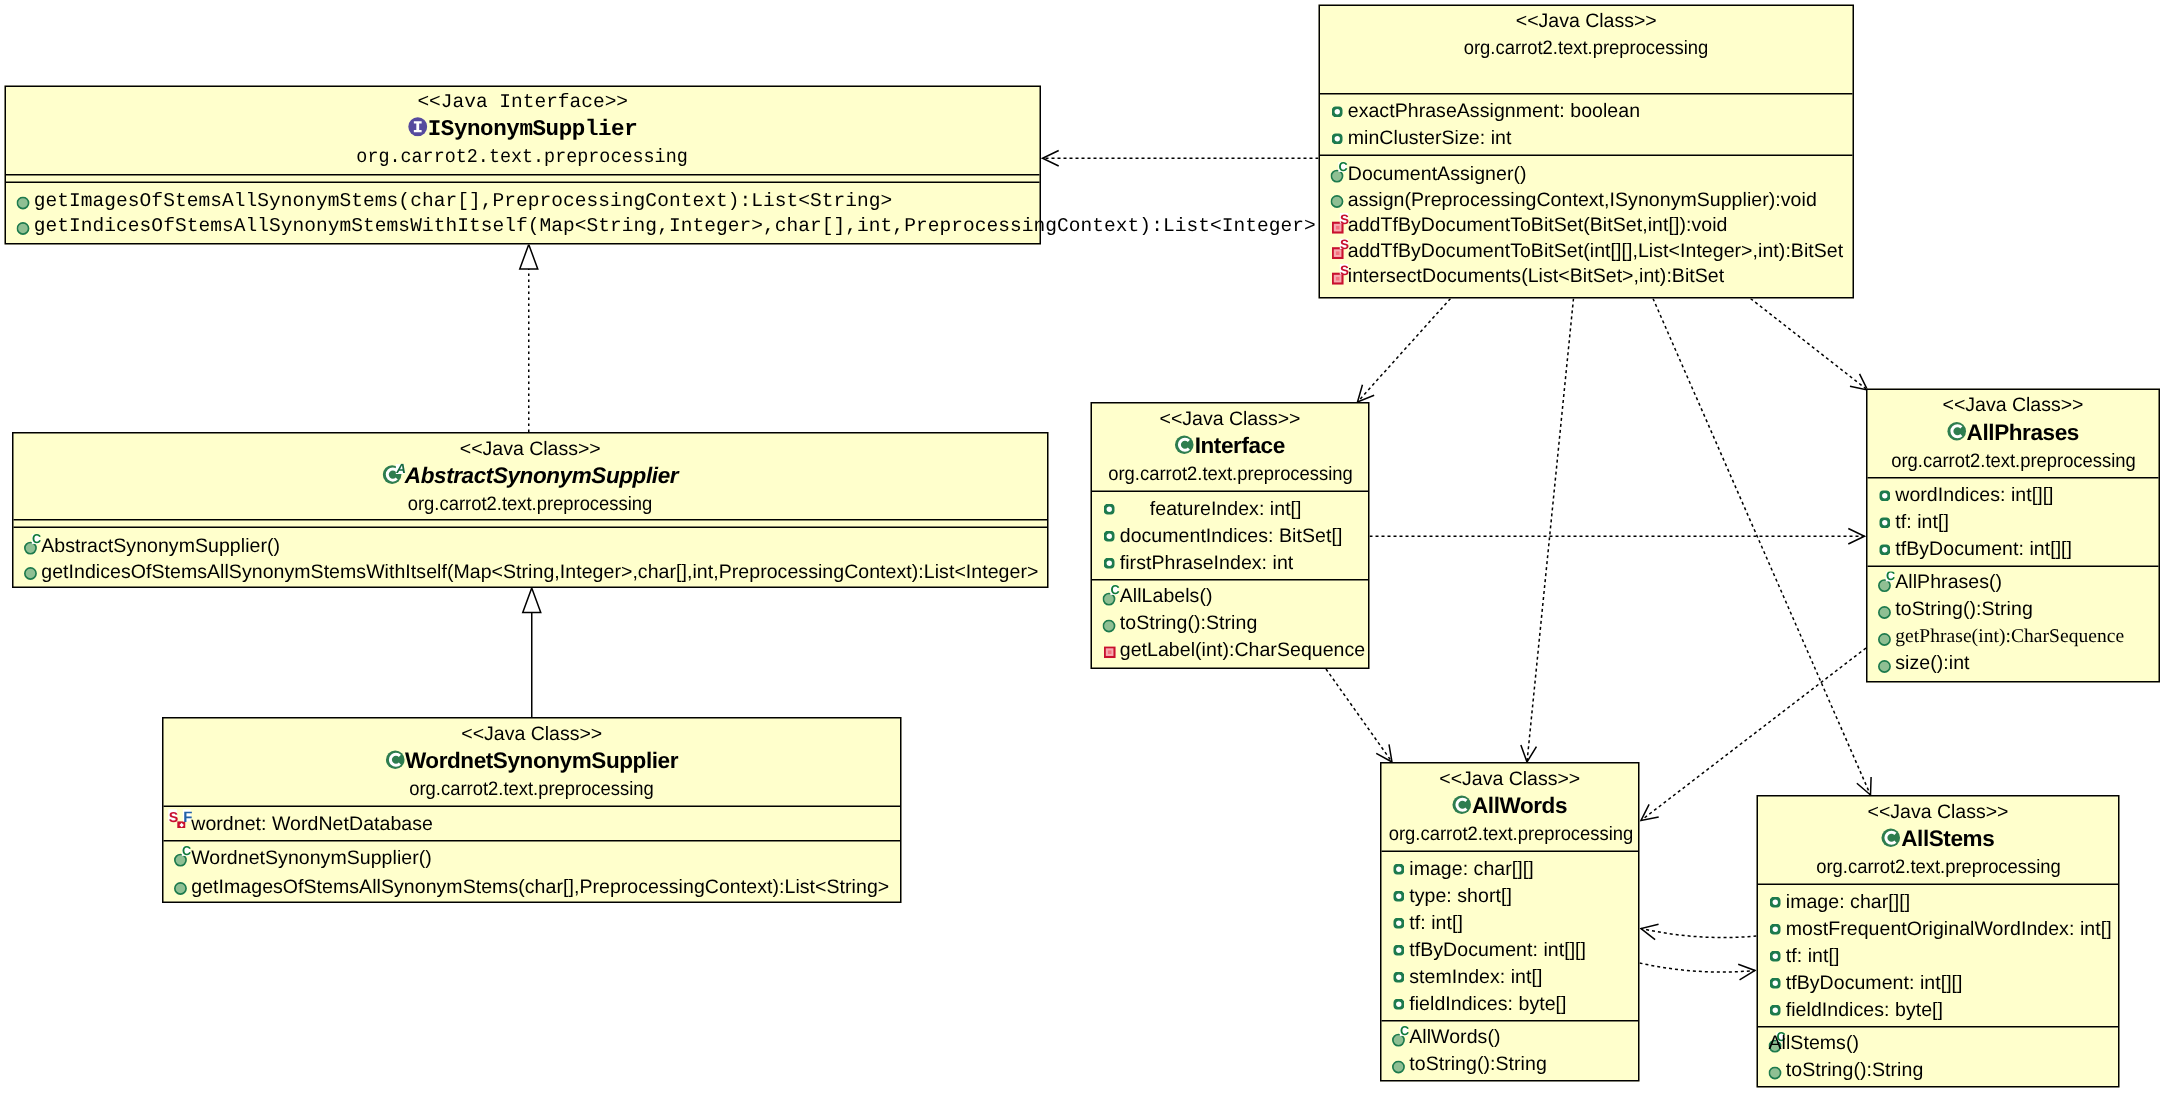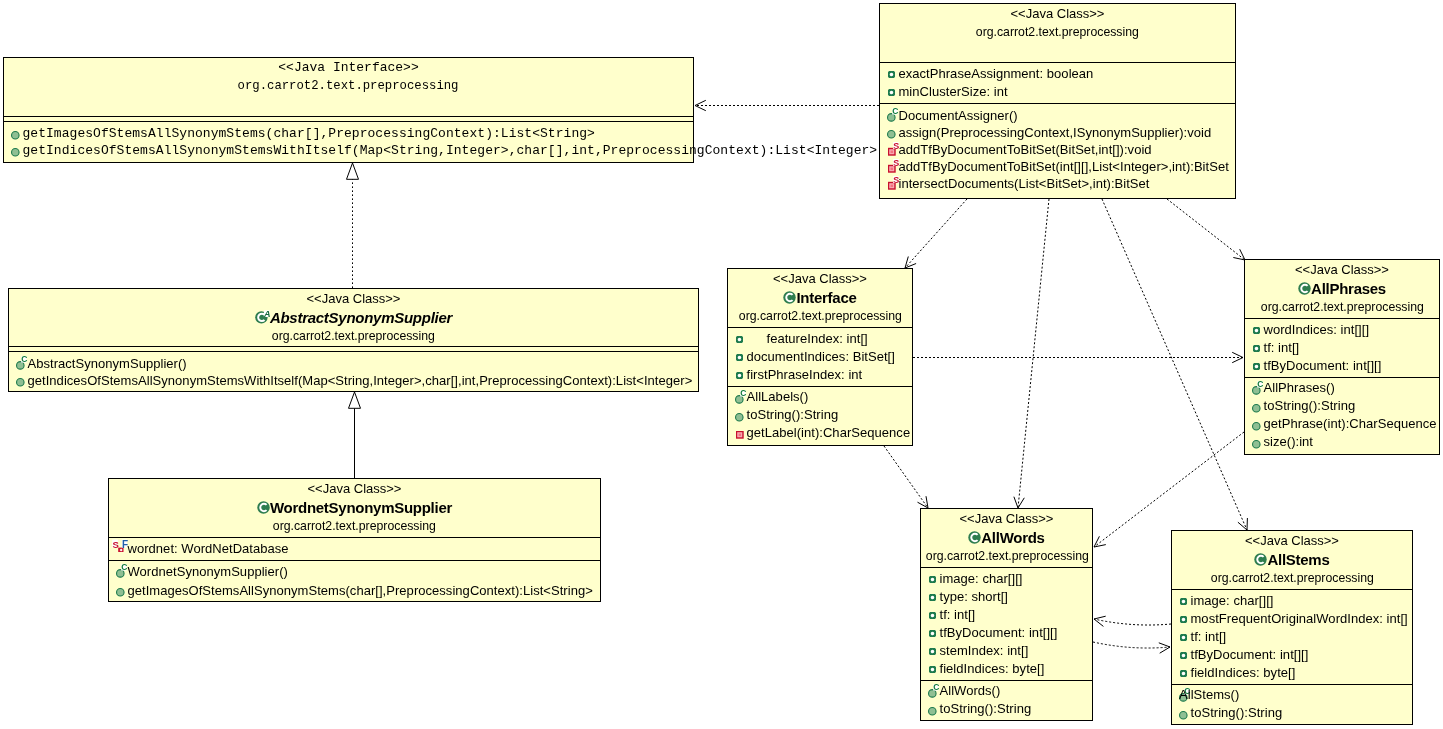--- a/index.html
+++ b/index.html
@@ -74,20 +74,24 @@
     <path d="M1105.7,616.2 L1094.0,619.0 L1103.4,626.4" fill="none" stroke="#000" stroke-width="1"></path>
   </g>
   <g>
     <path d="M1093,642 Q1131.5,650.5 1170,647" fill="none" stroke="#000" stroke-width="1" stroke-dasharray="2,2"></path>
     <path d="M1159.7,653.2 L1170.0,647.0 L1158.8,642.8" fill="none" stroke="#000" stroke-width="1"></path>
   </g>
 </svg>
 <div class="umlbox" style="left:3px;top:57px;width:691px;height:106px;font-family:Liberation Mono, monospace;">
   <div class="hdr" style="height:58px;padding-top:1px;">
     <div class="stereo">&lt;&lt;Java Interface&gt;&gt;</div>
+    <div class="cname"><svg width="13" height="13" viewBox="0 0 13 13" class="nameico">
+            <circle cx="6.5" cy="6.5" r="6.3" fill="#564a9e"></circle>
+            <path d="M3.9 2.9h5.2v1.5H7.45v4.2H9.1v1.5H3.9v-1.5h1.65v-4.2H3.9z" fill="#ffffff"></path>
+          </svg><span>ISynonymSupplier</span></div>
     <div class="pkg"><span>org.carrot2.text.preprocessing</span></div>
   </div>
   <div class="sect" style="height:5px;padding-top:2px;">
   </div>
   <div class="sect" style="height:42px;padding-top:3px;">
     <div class="row" style="height:17px;line-height:17px;">
           <span class="ic" style="left:7.0px;top:6.2px;">
             <svg width="9" height="9" viewBox="0 0 9 9">
               <circle cx="4.3" cy="4.3" r="3.75" fill="#8fbf93" stroke="#1d7a4d" stroke-width="1.1"></circle>
             </svg>
@@ -372,21 +376,21 @@
           <span class="lbl" style="left:18.5px;">AllPhrases()</span>
         </div>
     <div class="row" style="height:18px;line-height:18px;">
           <span class="ic" style="left:7.0px;top:6.7px;">
             <svg width="9" height="9" viewBox="0 0 9 9">
               <circle cx="4.3" cy="4.3" r="3.75" fill="#8fbf93" stroke="#1d7a4d" stroke-width="1.1"></circle>
             </svg>
           </span>
           <span class="lbl" style="left:18.5px;">toString():String</span>
         </div>
-    <div class="row" style="height:18px;line-height:18px;">
+    <div class="row" style="height:18px;line-height:18px;font-family:Liberation Serif, serif;">
           <span class="ic" style="left:7.0px;top:6.7px;">
             <svg width="9" height="9" viewBox="0 0 9 9">
               <circle cx="4.3" cy="4.3" r="3.75" fill="#8fbf93" stroke="#1d7a4d" stroke-width="1.1"></circle>
             </svg>
           </span>
           <span class="lbl" style="left:18.5px;">getPhrase(int):CharSequence</span>
         </div>
     <div class="row" style="height:18px;line-height:18px;">
           <span class="ic" style="left:7.0px;top:6.7px;">
             <svg width="9" height="9" viewBox="0 0 9 9">

